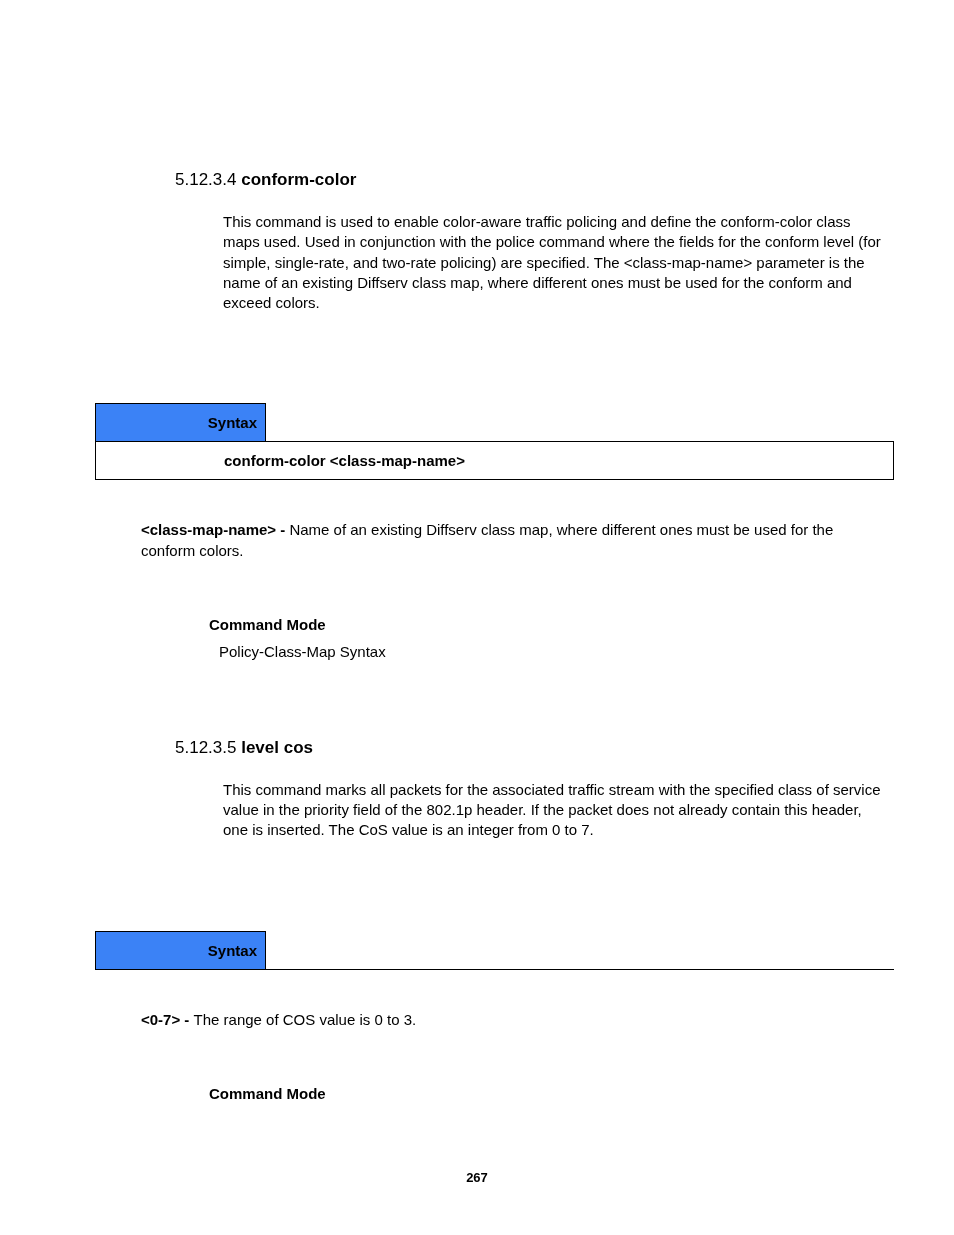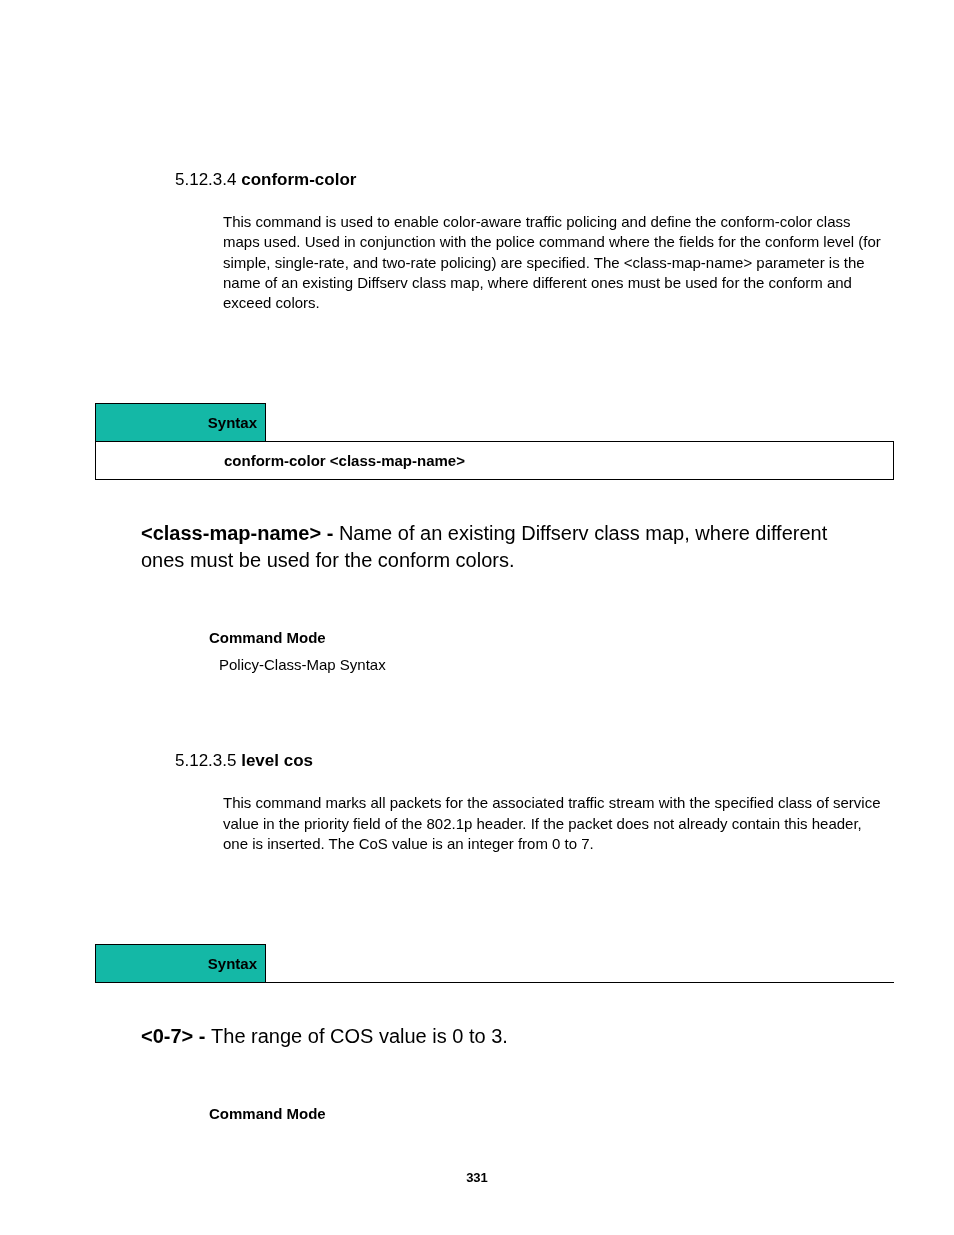--- a/index.html
+++ b/index.html
@@ -30,41 +30,41 @@
     margin-bottom: 90px;
   }
   .syntax-table {
     border-collapse: collapse;
     width: 100%;
     margin-bottom: 40px;
   }
   .syntax-table td { border: 1px solid #000; }
   .syntax-table .hdr-cell {
     width: 170px;
-    background: #14b8a6;
+    background: #3b82f6;
     font-weight: bold;
     text-align: right;
     padding: 10px 8px 10px 0;
     font-size: 15px;
   }
   .syntax-table .hdr-empty {
     border-top: none;
     border-right: none;
   }
   .syntax-table .cmd-cell {
     font-weight: bold;
     padding: 10px 0 10px 128px;
     font-size: 15px;
   }
   .param {
     margin-left: 46px;
     margin-right: 20px;
     line-height: 1.35;
     margin-bottom: 55px;
-    font-size: 20px;
+    font-size: 15px;
   }
   .param .pname { font-weight: bold; }
   .cmd-mode {
     margin-left: 114px;
     margin-bottom: 8px;
   }
   .cmd-mode-label { font-weight: bold; font-size: 15px; display:block; margin-bottom:10px;}
   .cmd-mode-val { margin-left: 10px; font-size: 15px; }
   .section-gap { height: 70px; }
   .page-num {
@@ -132,13 +132,13 @@
   <div class="param">
     <span class="pname">&lt;0-7&gt; - </span><span>The range of COS value is 0 to 3.</span>
   </div>
 
   <div class="cmd-mode">
     <span class="cmd-mode-label">Command Mode</span>
   </div>
 
 </div>
 
-<div class="page-num">331</div>
+<div class="page-num">267</div>
 
 </body></html>

